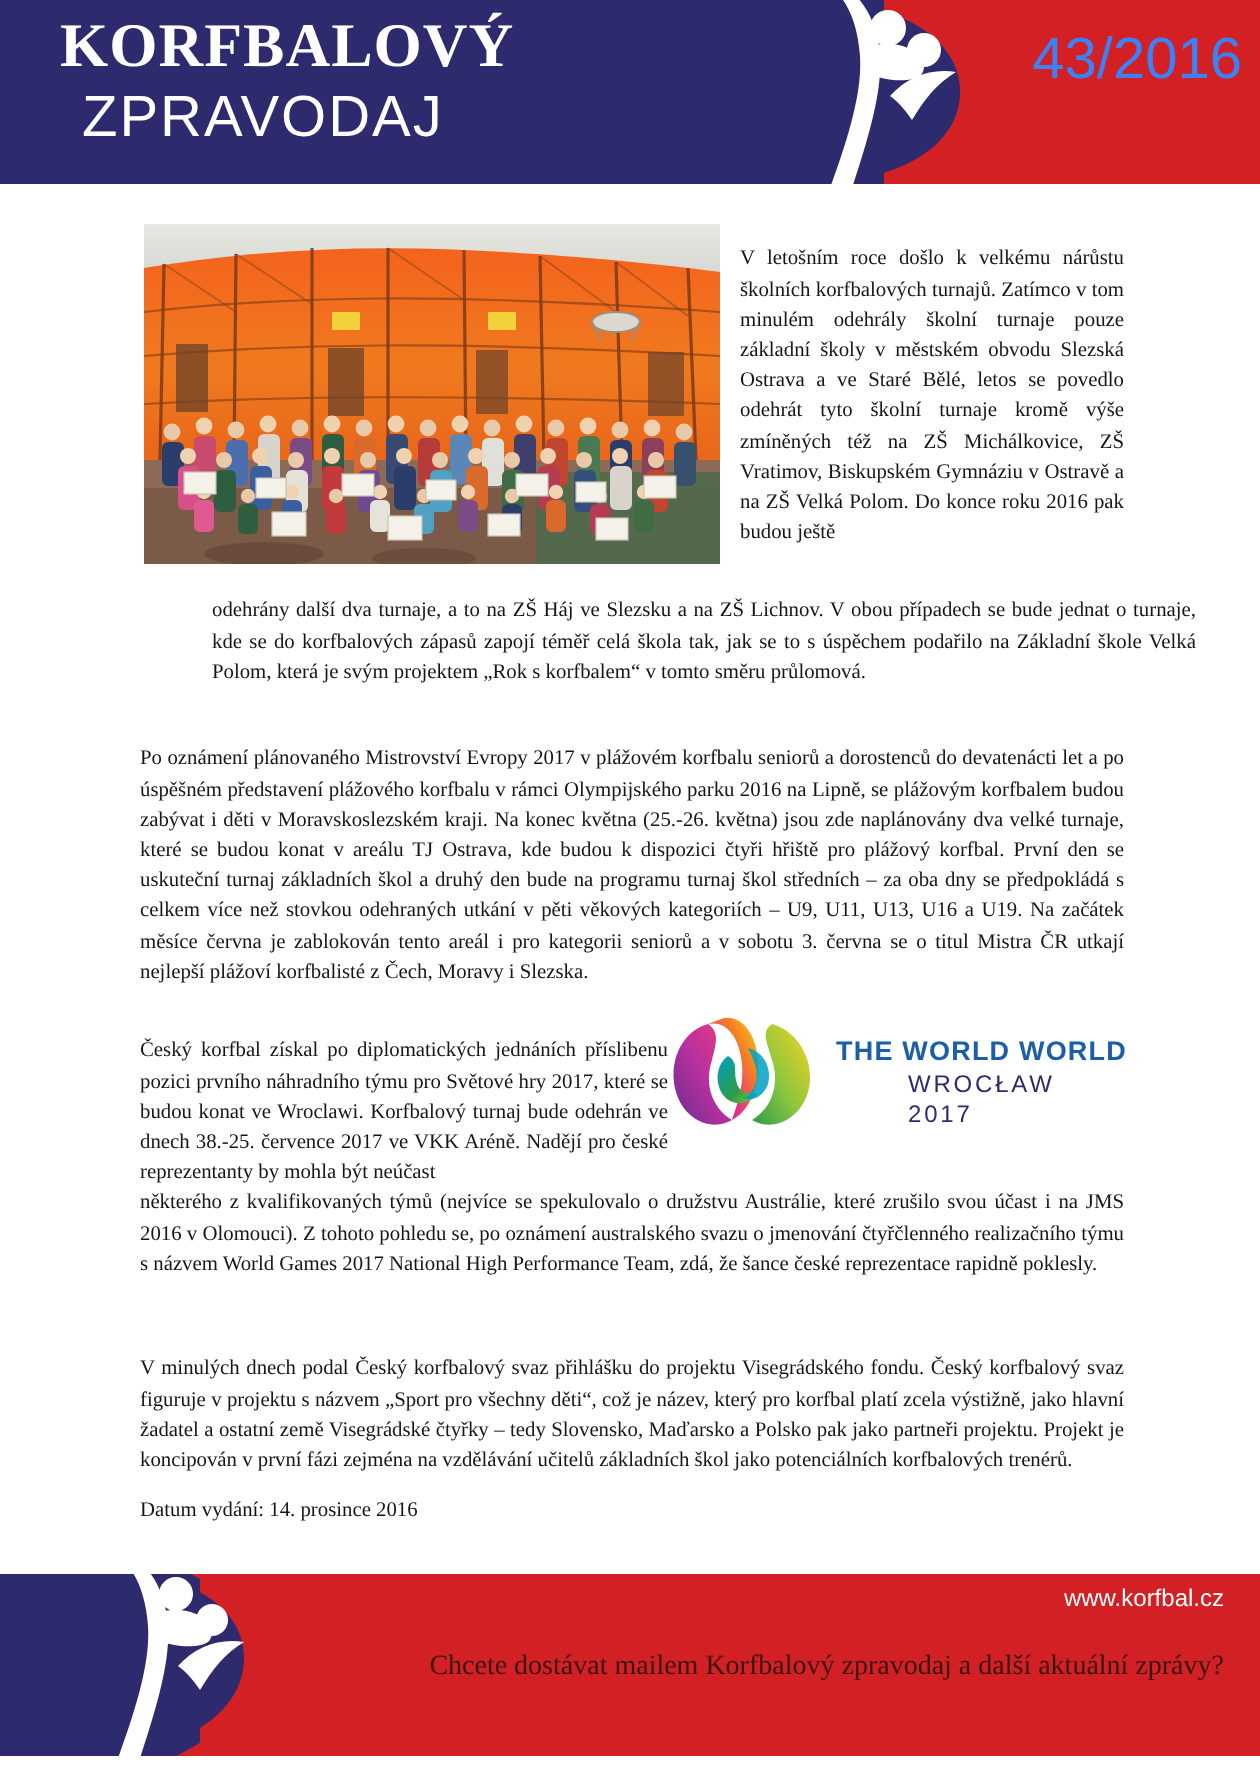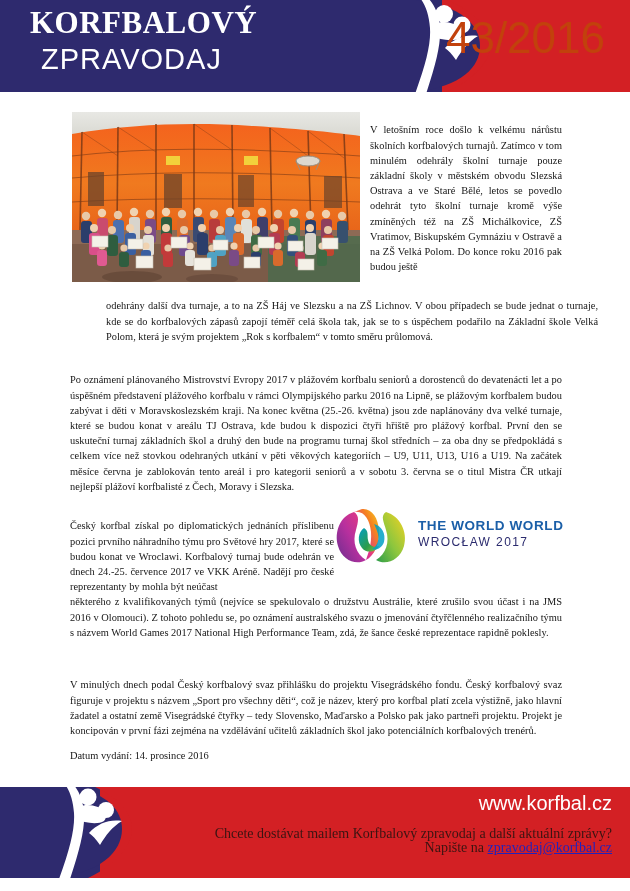--- a/index.html
+++ b/index.html
@@ -58,25 +58,25 @@
     font-family: "Liberation Sans", sans-serif;
     font-weight: normal;
     font-size: 29px;
     letter-spacing: 1px;
     color: #ffffff;
     line-height: 1.05;
     margin-left: 11px;
   }
   .header-issue {
     position: absolute;
-    right: 25px;
+    right: 9px;
     top: 16px;
     font-family: "Liberation Sans", sans-serif;
-    font-size: 44px;
-    color: #c2410c;
+    font-size: 29px;
+    color: #3b82f6;
     letter-spacing: 0px;
     line-height: 1;
   }
   .header-logo {
     position: absolute;
     left: 382px;
     top: -2px;
     width: 130px;
     height: 96px;
   }
@@ -176,20 +176,21 @@
     letter-spacing: 0.6px;
     color: #1b5fa8;
     line-height: 1.25;
   }
   .wg-text-sub {
     font-family: "Liberation Sans", sans-serif;
     font-size: 12px;
     letter-spacing: 1.4px;
     color: #2b2b6e;
     line-height: 1.3;
+    margin-left: 36px;
   }
 
   
   .footer {
     position: absolute;
     left: 0;
     top: 787px;
     width: 630px;
     height: 91px;
     overflow: hidden;
@@ -213,21 +214,21 @@
     left: 42px;
     top: -4px;
     width: 110px;
     height: 96px;
   }
   .footer-url {
     position: absolute;
     right: 18px;
     top: 5px;
     font-family: "Liberation Sans", sans-serif;
-    font-size: 20px;
+    font-size: 12px;
     color: #ffffff;
     letter-spacing: 0px;
   }
   .footer-note {
     position: absolute;
     right: 18px;
     top: 40px;
     text-align: right;
     font-family: "Liberation Serif", serif;
     font-size: 14px;
@@ -486,21 +487,21 @@
 
         <path d="M40,18 C48,20 52,28 50,36 C48,42 42,45 38,43 C44,40 46,32 43,25 C42,22 41,20 40,18 Z" fill="#00a0c6" opacity="0.85"></path>
       </svg>
     </div>
     <div class="wg-text">
       <div class="wg-text-main">THE WORLD WORLD</div>
       <div class="wg-text-sub">WROCŁAW 2017</div>
     </div>
   </div>
 
-  <p class="para p3-left">Český korfbal získal po diplomatických jednáních příslibenu pozici prvního náhradního týmu pro Světové hry 2017, které se budou konat ve Wroclawi. Korfbalový turnaj bude odehrán ve dnech 24.-25. července 2017 ve VKK Aréně. Nadějí pro české reprezentanty by mohla být neúčast</p>
+  <p class="para p3-left">Český korfbal získal po diplomatických jednáních příslibenu pozici prvního náhradního týmu pro Světové hry 2017, které se budou konat ve Wroclawi. Korfbalový turnaj bude odehrán ve dnech 38.-25. července 2017 ve VKK Aréně. Nadějí pro české reprezentanty by mohla být neúčast</p>
 
   <p class="para p3-rest">některého z kvalifikovaných týmů (nejvíce se spekulovalo o družstvu Austrálie, které zrušilo svou účast i na JMS 2016 v Olomouci). Z tohoto pohledu se, po oznámení australského svazu o jmenování čtyřčlenného realizačního týmu s názvem World Games 2017 National High Performance Team, zdá, že šance české reprezentace rapidně poklesly.</p>
 
   <p class="para p4">V minulých dnech podal Český korfbalový svaz přihlášku do projektu Visegrádského fondu. Český korfbalový svaz figuruje v projektu s názvem „Sport pro všechny děti“, což je název, který pro korfbal platí zcela výstižně, jako hlavní žadatel a ostatní země Visegrádské čtyřky – tedy Slovensko, Maďarsko a Polsko pak jako partneři projektu. Projekt je koncipován v první fázi zejména na vzdělávání učitelů základních škol jako potenciálních korfbalových trenérů.</p>
 
   <div class="date-line">Datum vydání: 14. prosince 2016</div>
 </div>
 
 <div class="footer">
   <div class="footer-blue"></div>
@@ -520,17 +521,14 @@
       <path d="M44,0 L110,0 L110,96 L44,96 C78,80 90,60 90,46 C90,28 74,12 44,0 Z" fill="#d32024"></path>
       <circle cx="64" cy="27" r="8" fill="#ffffff"></circle>
       <path d="M47,50 C56,40 68,36 80,38 C70,44 64,52 58,62 C54,56 50,52 47,50 Z" fill="#ffffff"></path>
     </svg>
   </div>
 
   <div class="footer-url">www.korfbal.cz</div>
 
   <div class="footer-note">
     <div>Chcete dostávat mailem Korfbalový zpravodaj a další aktuální zprávy?</div>
-    <div>
-      <span>Napište na </span><span class="footer-mail">zpravodaj@korfbal.cz</span>
-    </div>
   </div>
 </div>
 
 </body></html>

